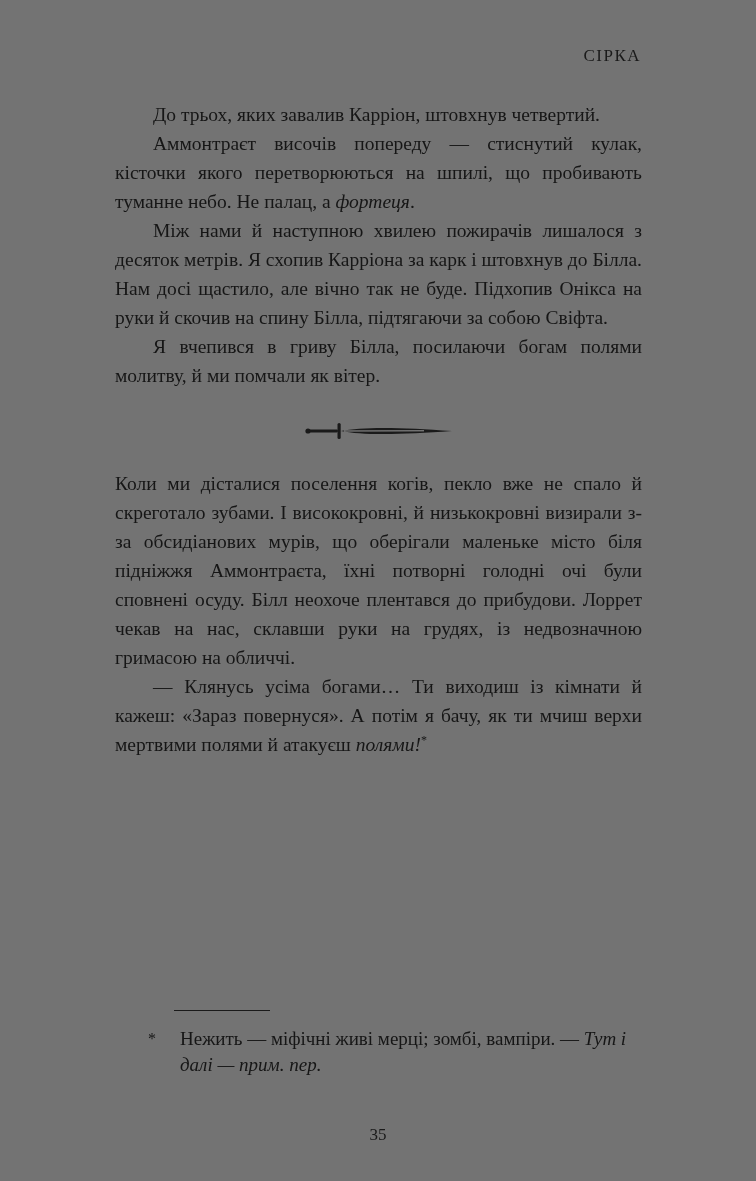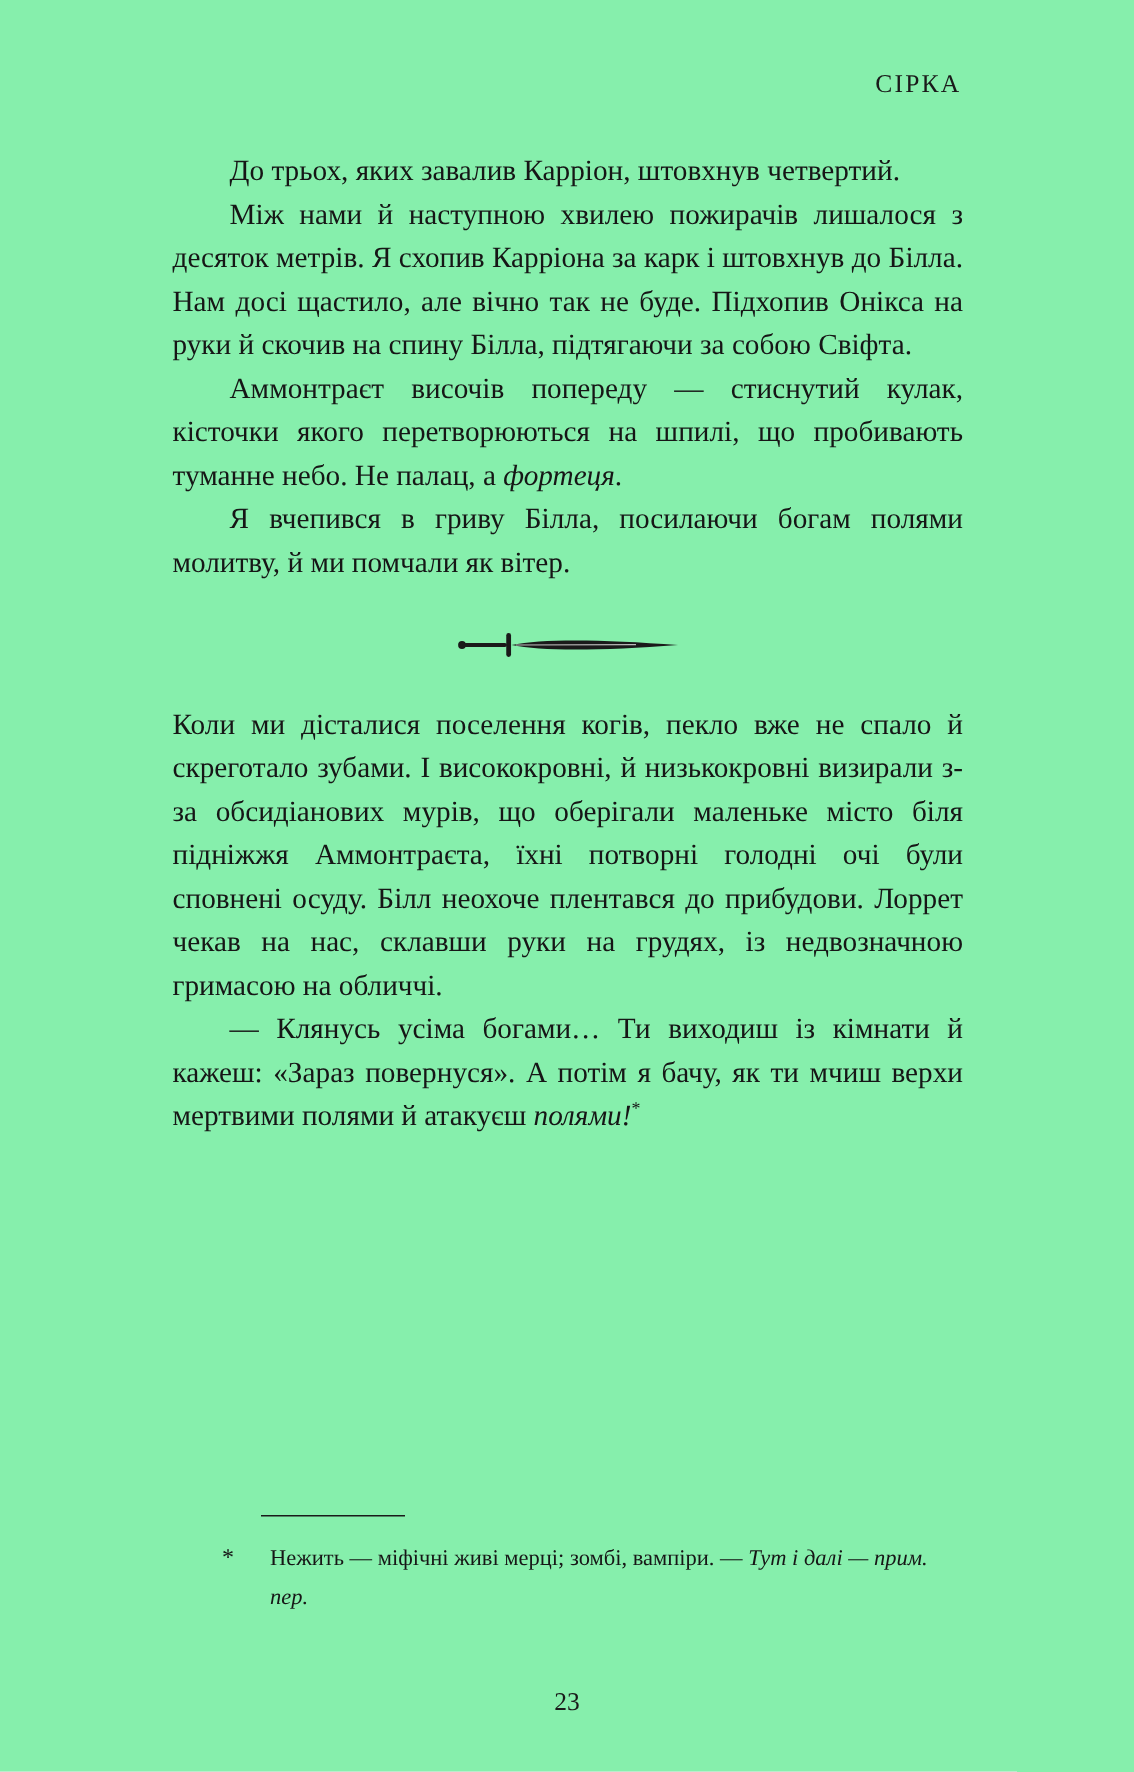--- a/index.html
+++ b/index.html
@@ -2,21 +2,21 @@
 <html><head>
 <meta charset="utf-8">
 <style>
   * { margin: 0; padding: 0; box-sizing: border-box; }
   html, body { background: #e8e8e8; }
   .page {
     position: relative;
     width: 756px;
     height: 1181px;
     margin: 0 auto;
-    background: #86efac;
+    background: #737373;
     font-family: "Liberation Serif", "DejaVu Serif", serif;
     color: #161616;
     overflow: hidden;
   }
   .running-head {
     position: absolute;
     top: 46px;
     right: 115px;
     font-size: 17px;
     letter-spacing: 1.5px;
@@ -61,21 +61,21 @@
   }
   .footnote-row { display: flex; }
   .fn-marker {
     width: 32px;
     flex: 0 0 32px;
     font-size: 16px;
     line-height: 26px;
   }
   .fn-text {
     flex: 1;
-    font-size: 15px;
+    font-size: 19px;
     line-height: 26px;
     text-align: left;
   }
   .fn-text em { font-style: italic; }
   .page-footer {
     position: absolute;
     bottom: 36px;
     left: 0;
     right: 0;
     text-align: center;
@@ -88,22 +88,22 @@
 
 <div class="page">
 
   <div class="running-head">
     <span>СІРКА</span>
   </div>
 
   <div class="text-block">
     <div class="section">
         <p class="para indent"><span>До трьох, яких завалив Карріон, штовхнув четвертий.</span></p>
+        <p class="para indent"><span>Аммонтраєт височів попереду — стиснутий кулак, кісточки якого перетворюються на шпилі, що пробивають туманне небо. Не палац, а </span><em>фортеця</em><span>.</span></p>
         <p class="para indent"><span>Між нами й наступною хвилею пожирачів лишалося з десяток метрів. Я схопив Карріона за карк і штовхнув до Білла. Нам досі щастило, але вічно так не буде. Підхопив Онікса на руки й скочив на спину Білла, підтягаючи за собою Свіфта.</span></p>
-        <p class="para indent"><span>Аммонтраєт височів попереду — стиснутий кулак, кісточки якого перетворюються на шпилі, що пробивають туманне небо. Не палац, а </span><em>фортеця</em><span>.</span></p>
         <p class="para indent"><span>Я вчепився в гриву Білла, посилаючи богам полями молитву, й ми помчали як вітер.</span></p>
       </div>
 
     <div class="divider">
       <svg width="150" height="18" viewBox="0 0 150 18" aria-hidden="true">
         <circle cx="4" cy="9" r="2.6" fill="#1a1a1a"></circle>
         <rect x="5" y="7.6" width="29" height="2.8" rx="1.4" fill="#1a1a1a"></rect>
         <rect x="33.5" y="1" width="3.2" height="16" rx="1.6" fill="#1a1a1a"></rect>
         <path d="M37 9 C 58 4.6, 98 5.2, 148 9 C 98 12.8, 58 13.4, 37 9 Z" fill="#1a1a1a"></path>
         <path d="M40 9 L 120 8.8" stroke="#ffffff" stroke-width="0.8" fill="none" opacity="0.7"></path>
@@ -118,16 +118,16 @@
 
   <div class="footnote-area">
     <div class="footnote-rule"></div>
     <div class="footnote-row">
       <span class="fn-marker">*</span>
       <p class="fn-text"><span>Нежить — міфічні живі мерці; зомбі, вампіри. — </span><em>Тут і далі — прим. пер.</em></p>
     </div>
   </div>
 
   <div class="page-footer">
-    <span>23</span>
+    <span>35</span>
   </div>
 
 </div>
 
 </body></html>

